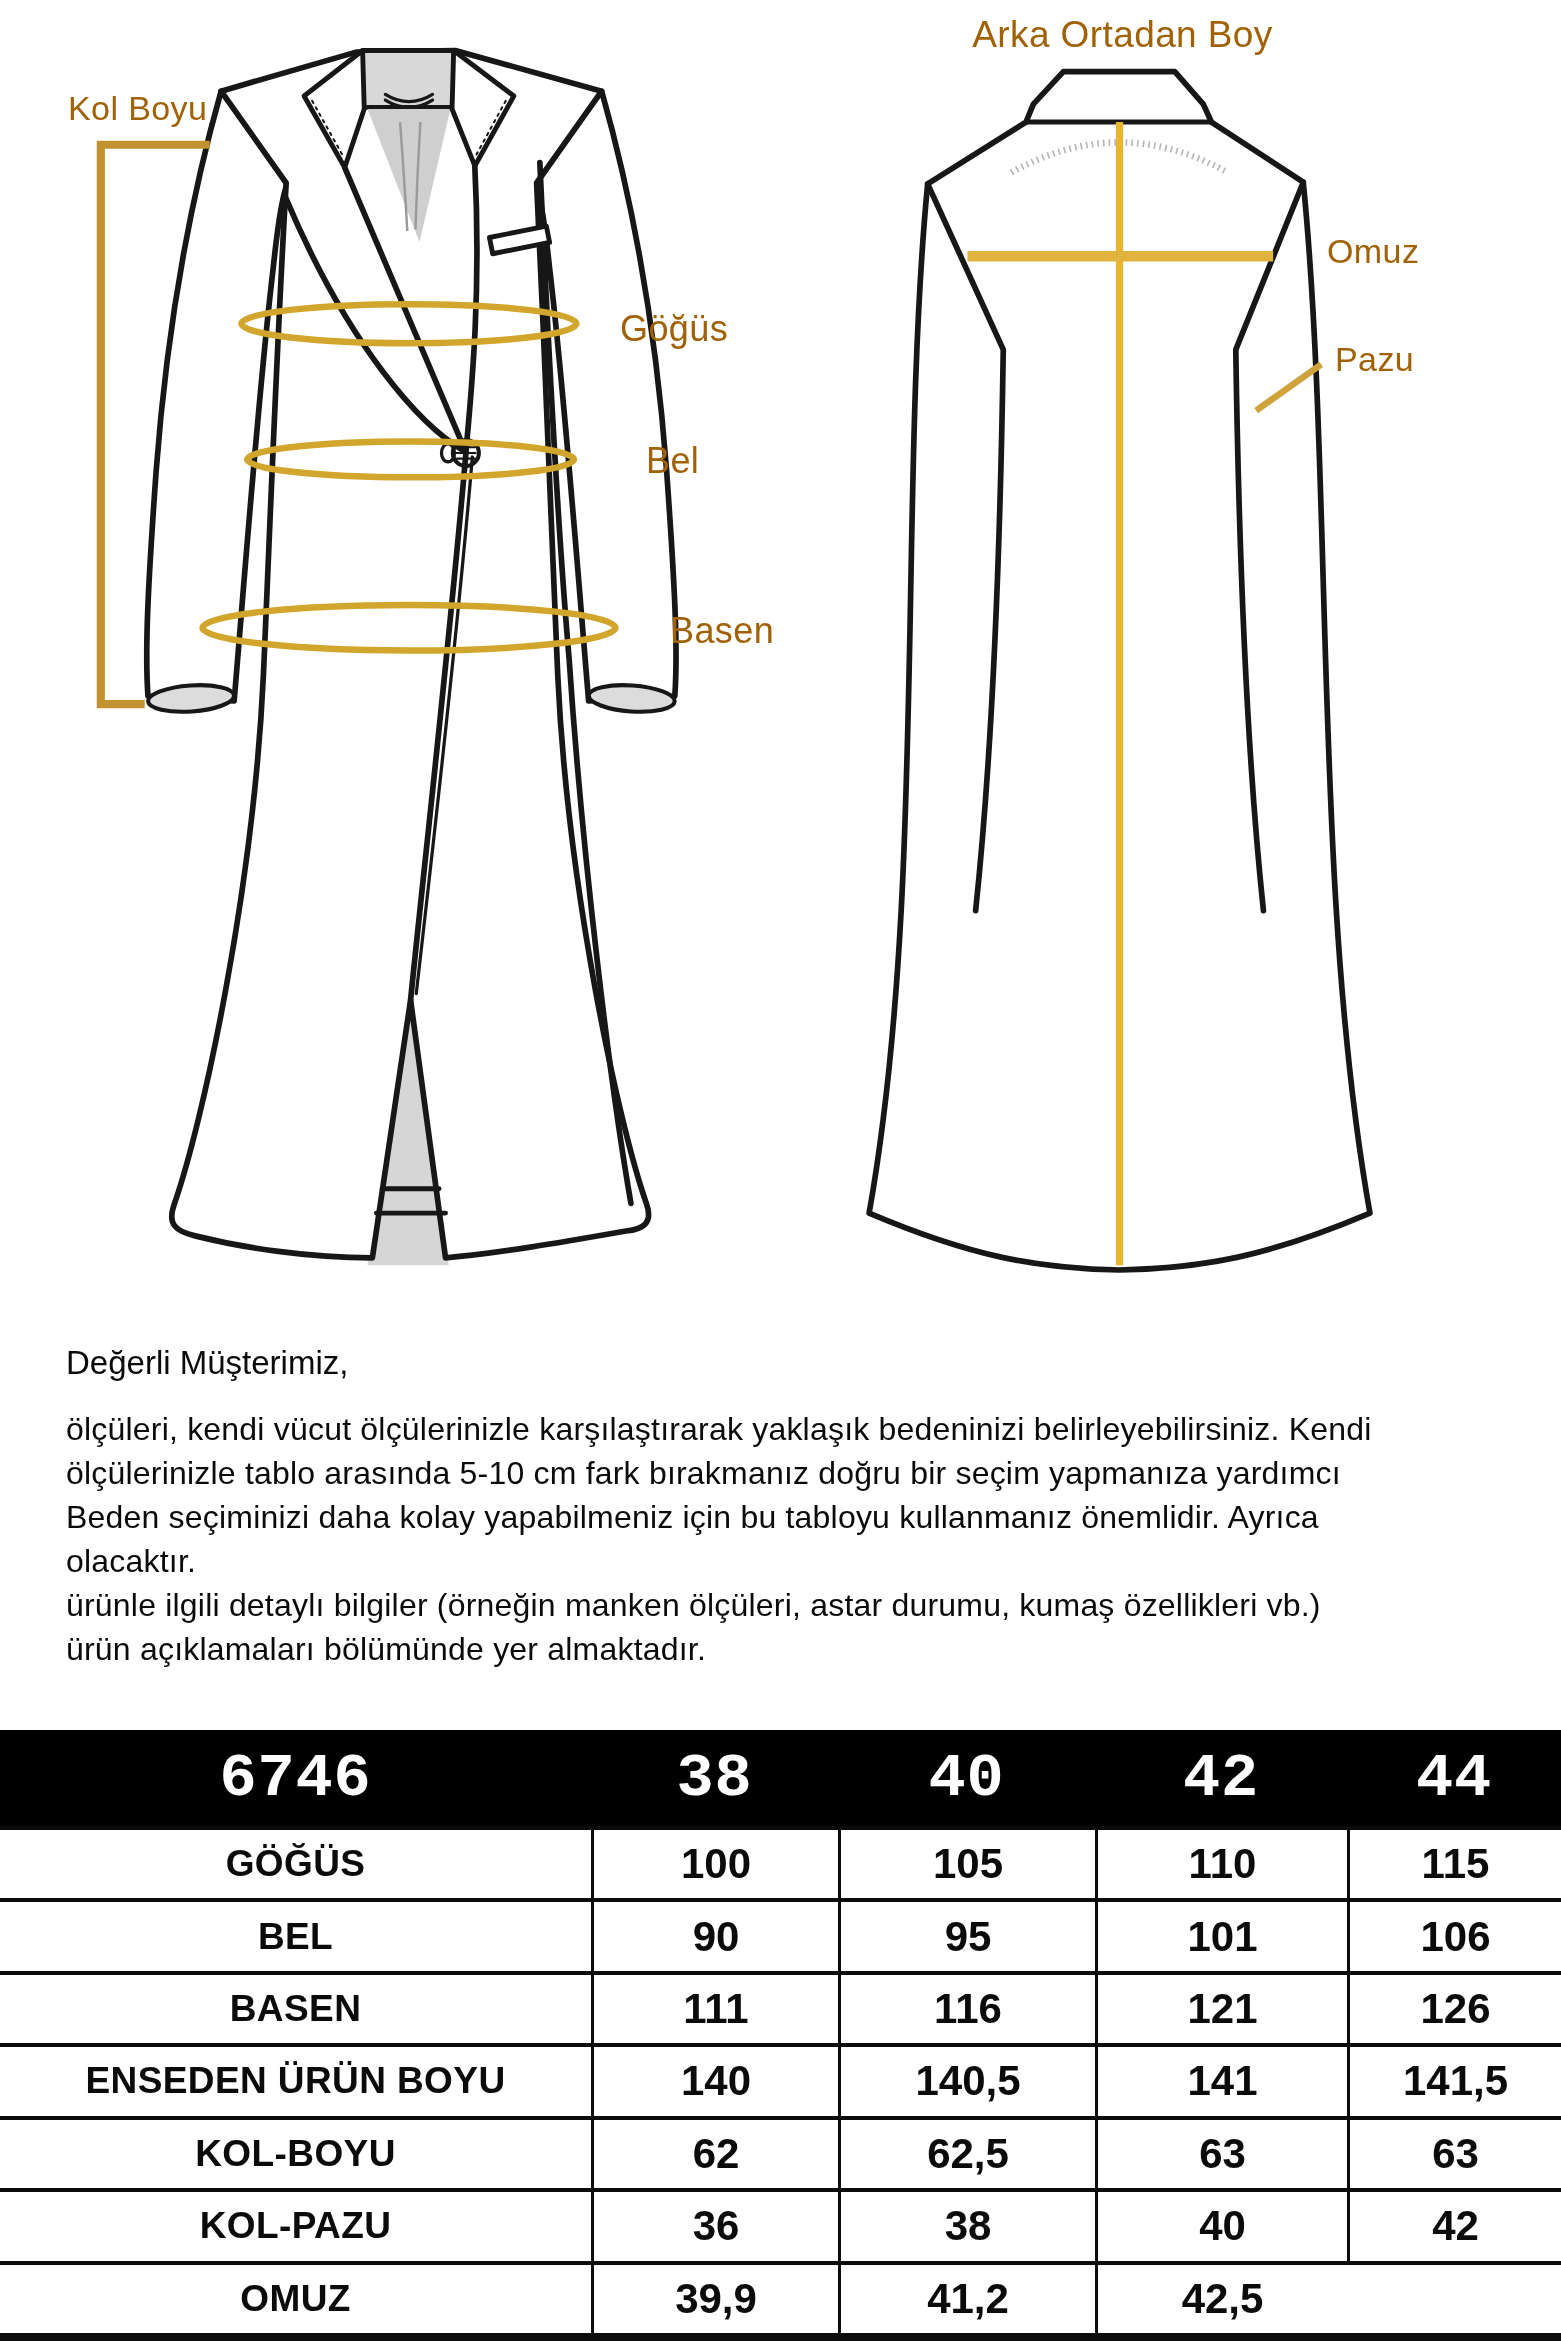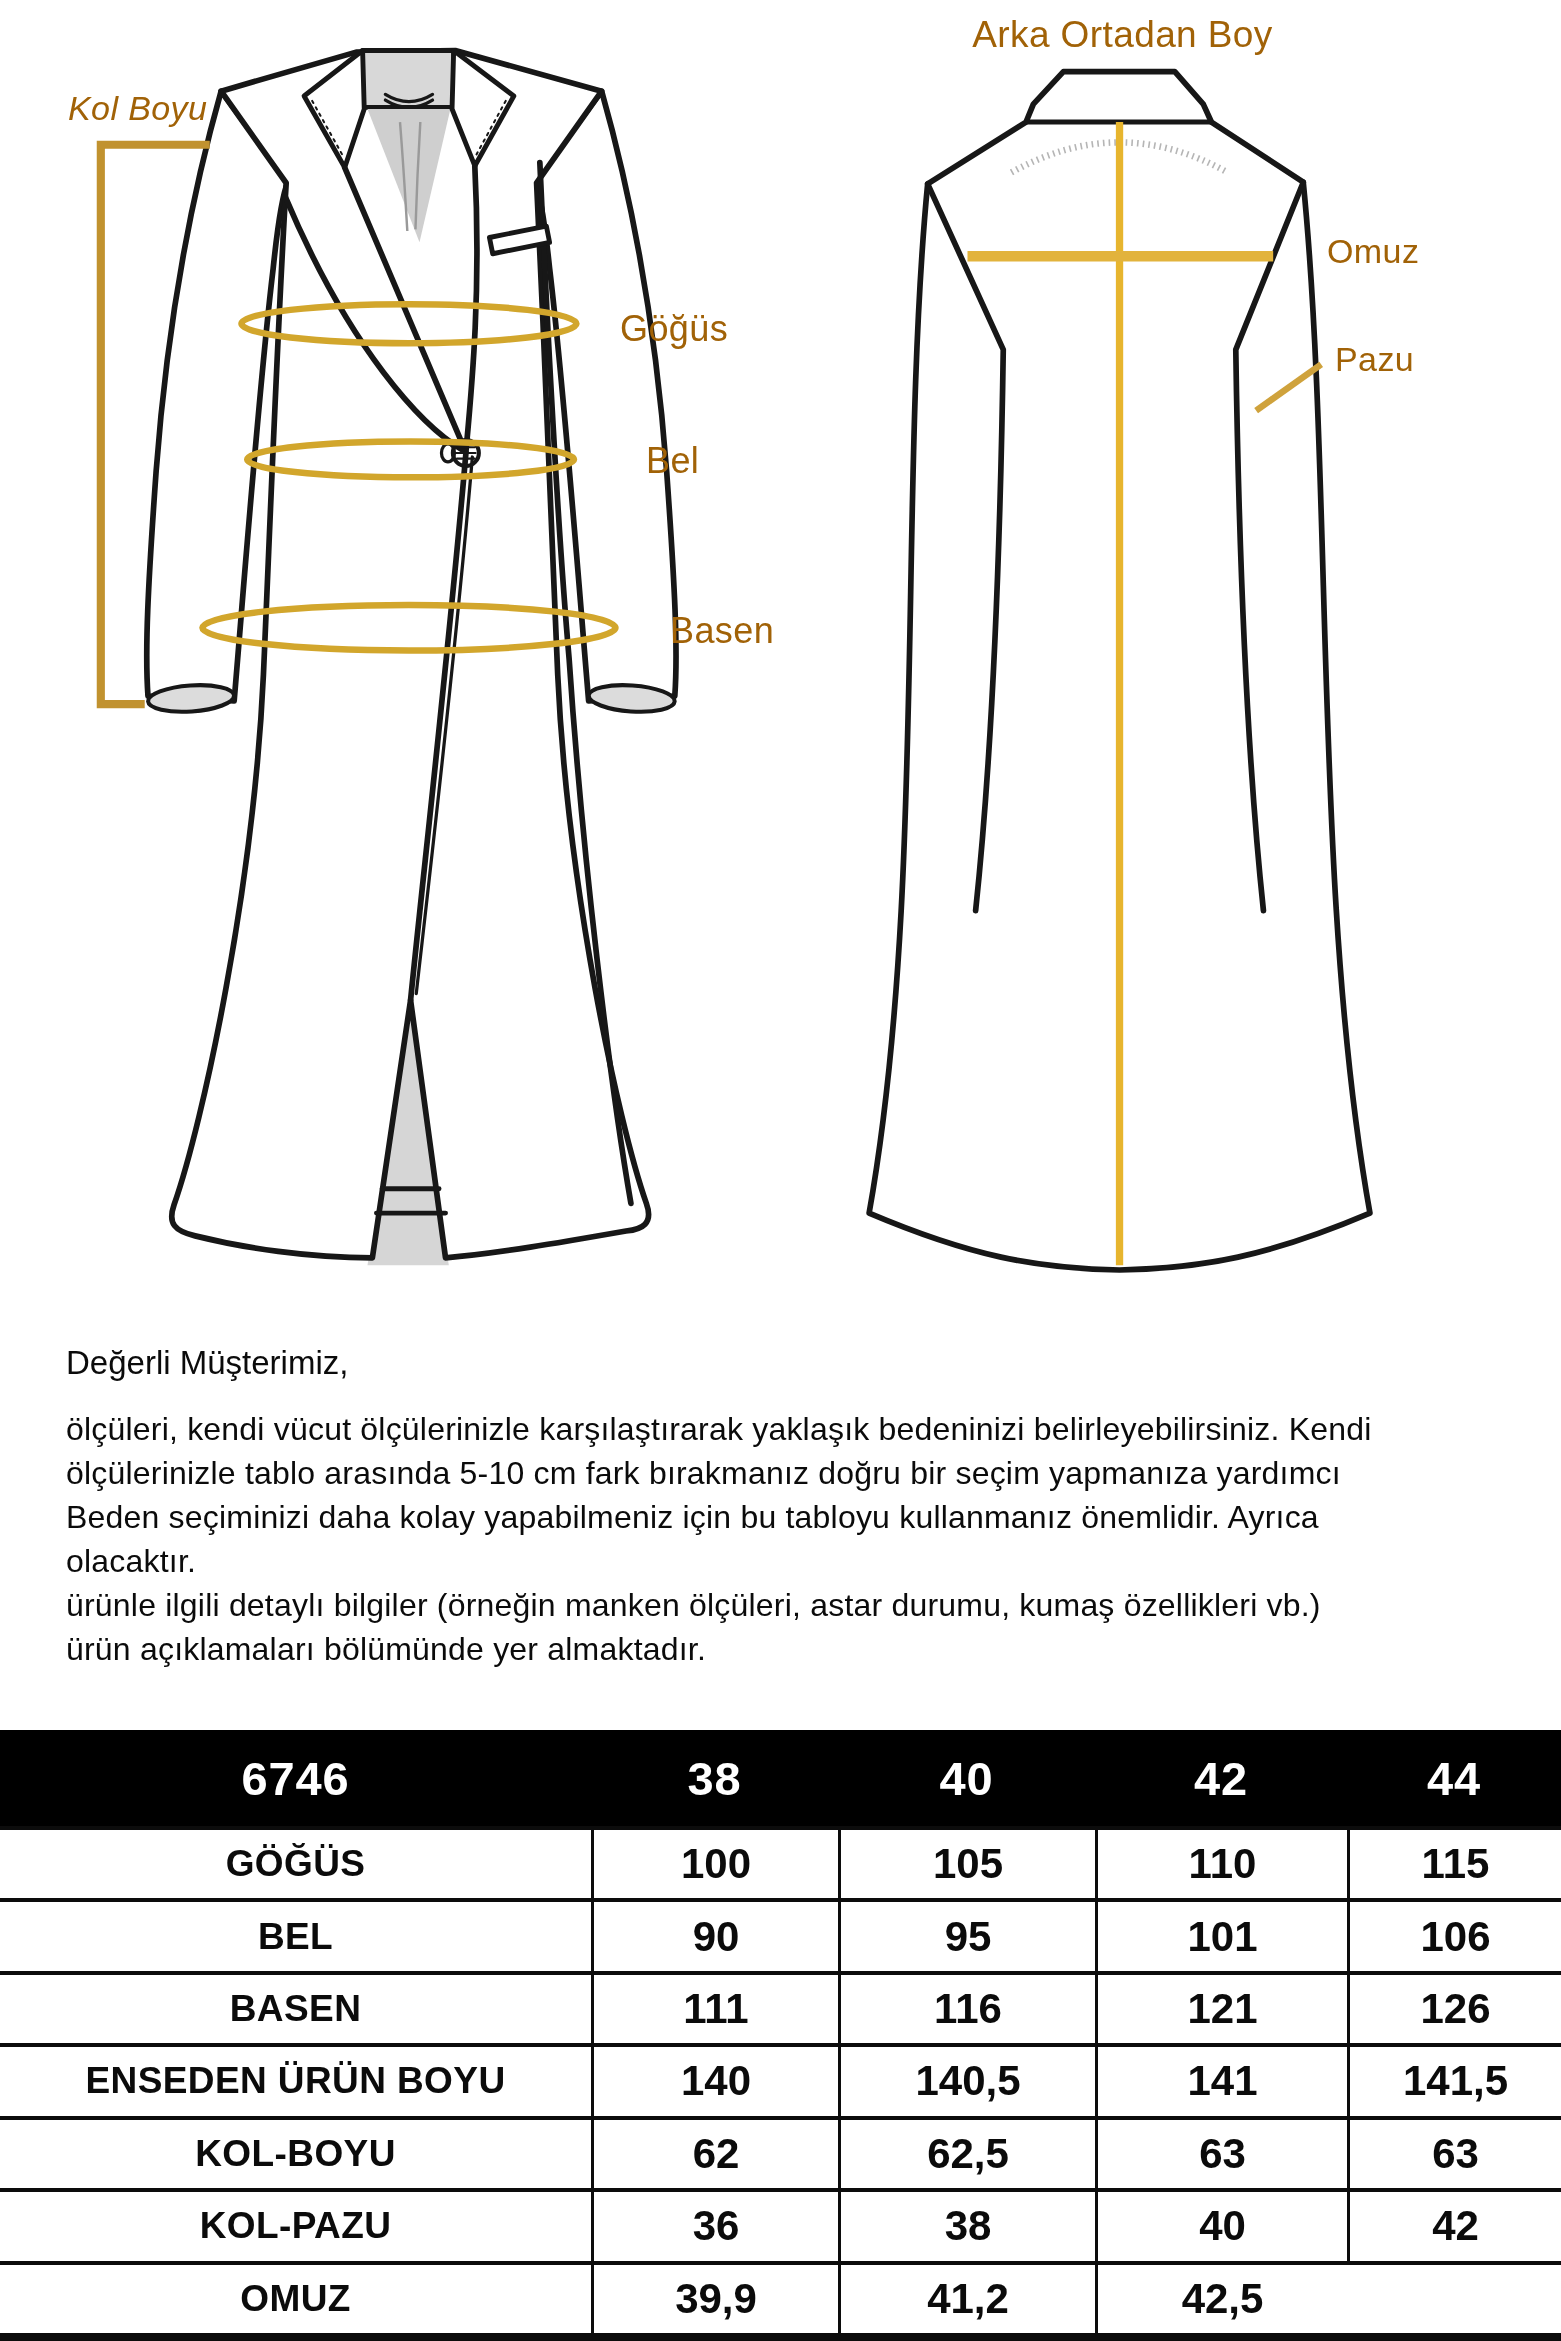--- a/index.html
+++ b/index.html
@@ -42,21 +42,21 @@
   .t-row{
     display:grid;grid-template-columns:591px 247px 257px 252px 214px;
     flex:1 1 auto;
   }
   .t-row.header{
     flex:0 0 96px;background:var(--header-bg,#000);color:var(--header-text,#fff);
   }
   .t-row:not(.header){border-top:4.9px solid var(--table-line,#0c0c0c);background:#fff;}
   .t-cell{display:flex;align-items:center;justify-content:center;}
   .t-row:not(.header) .t-cell.val{border-left:3.3px solid var(--table-line,#0c0c0c);}
-  .t-row.header .t-cell{font-size:47px;letter-spacing:0.8px;}
+  .t-row.header .t-cell{font-size:62px;letter-spacing:0.8px;font-family:Liberation Mono, monospace;}
   .t-cell.lbl{font-size:37px;letter-spacing:0.4px;}
   .t-cell.val{font-size:42px;}
 </style>
 </head>
 <body>
 
 <div id="diagram" class="abs">
   <svg width="1561" height="1301" viewBox="0 0 1920 1600">
 
     <g>
@@ -120,21 +120,21 @@
 
       <path class="ink" stroke-width="7" d="M 1141 226 L 1234 430 C 1230 700 1218 950 1200 1120"></path>
       <path class="ink" stroke-width="7" d="M 1603 224 L 1520 430 C 1524 700 1536 950 1554 1120"></path>
 
       <line class="gold-center" stroke-width="9" x1="1377" y1="150" x2="1377" y2="1556"></line>
       <line class="gold-shoulder" stroke-width="13" x1="1190" y1="315" x2="1566" y2="315"></line>
       <line class="gold-pazu" stroke-width="8" x1="1545" y1="505" x2="1625" y2="448"></line>
     </g>
   </svg>
 
-  <div class="diagram-label abs" style="left:68px;top:91px;font-size:34px;font-style:italic;">Kol Boyu</div>
+  <div class="diagram-label abs" style="left:68px;top:91px;font-size:34px;">Kol Boyu</div>
   <div class="diagram-label abs" style="left:620px;top:310px;">Göğüs</div>
   <div class="diagram-label abs" style="left:646px;top:442px;">Bel</div>
   <div class="diagram-label abs" style="left:670px;top:612px;">Basen</div>
   <div class="diagram-label abs" style="left:919px;top:16.3px;width:407px;text-align:center;font-size:37px;">Arka Ortadan Boy</div>
   <div class="diagram-label abs" style="left:1327px;top:234px;font-size:34px;">Omuz</div>
   <div class="diagram-label abs" style="left:1335px;top:342px;font-size:34px;">Pazu</div>
 </div>
 
 <div id="info" class="abs">
   <div id="greeting">Değerli Müşterimiz,</div>

